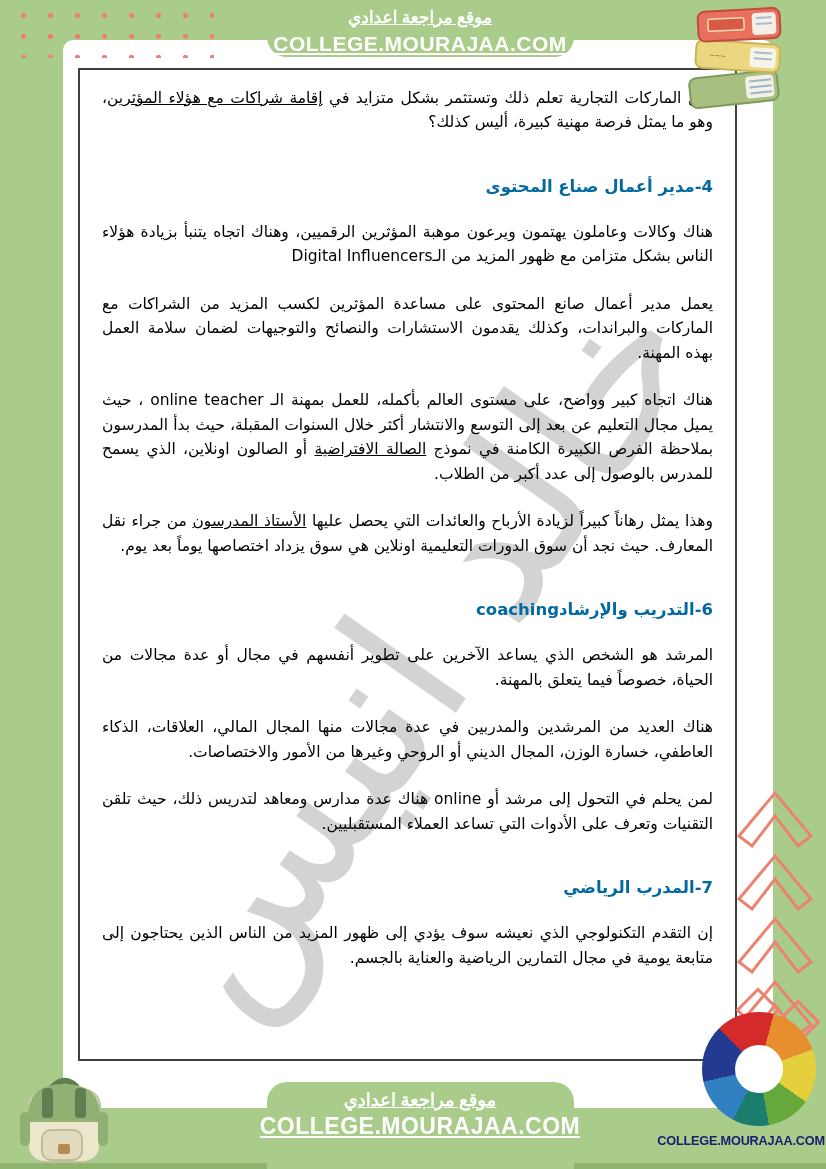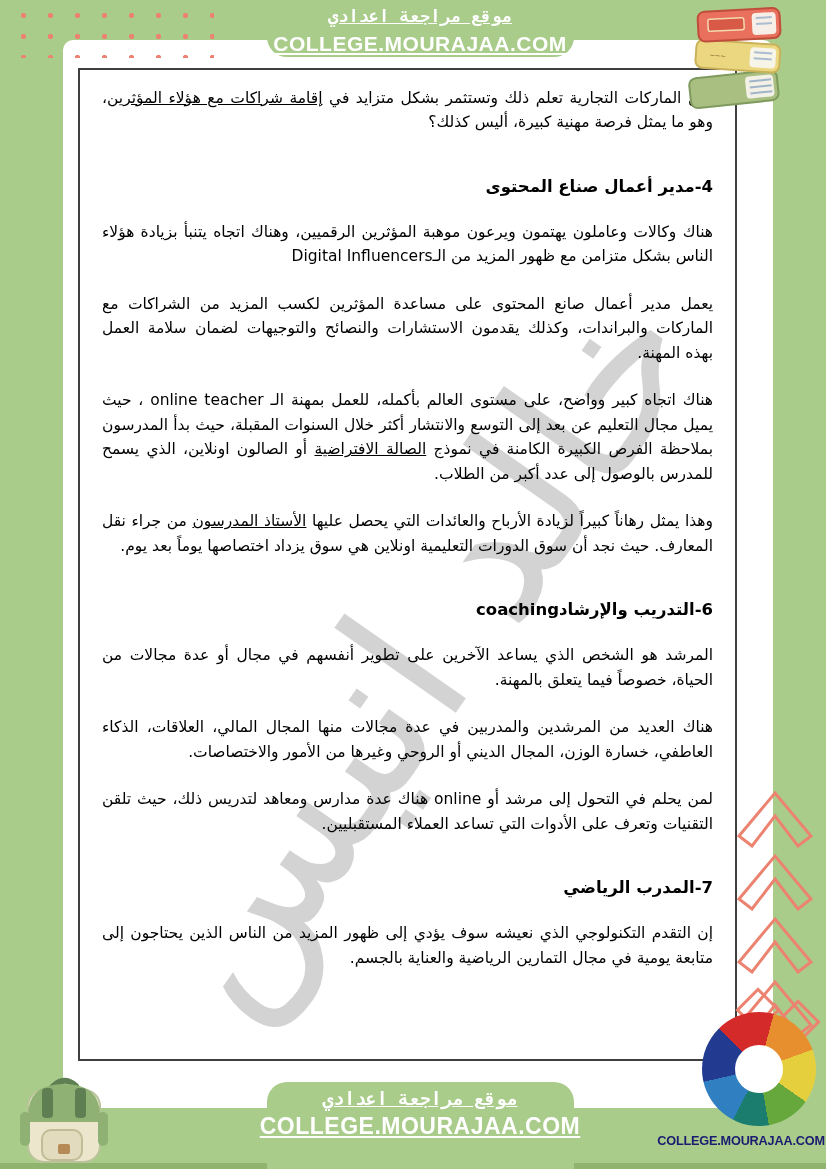--- a/index.html
+++ b/index.html
@@ -37,21 +37,21 @@
     background:#8fb46d; z-index:5;
   }
   
   .site-title{
     position:absolute; text-align:center; color:#ffffff; z-index:8;
   }
   .site-title.header{ left:240px; top:7px; width:360px; }
   .site-title.footer{ left:240px; top:1088px; width:360px; }
   .site-ar{
     display:block; font-weight:bold; text-decoration:underline;
-    font-size:17px; line-height:1.35; font-family:Liberation Mono, monospace;
+    font-size:17px; line-height:1.35; font-family:Liberation Serif, serif;
   }
   .site-url{
     display:block; font-weight:bold; text-decoration:underline;
     font-size:21px; line-height:1.3; letter-spacing:.5px;
     font-family:"Liberation Sans", sans-serif;
   }
   .site-title.footer .site-ar{ font-size:18px; }
   .site-title.footer .site-url{ font-size:23px; }
   
   .doc-box{
@@ -59,21 +59,21 @@
     border:2px solid #3f3f3f; box-sizing:border-box;
     padding:12px 22px 0 22px; overflow:hidden;
   }
   .doc-content{ position:relative; z-index:1; }
   .doc-para{
     direction:rtl; text-align:justify; color:#000;
     font-size:15.5px; line-height:1.58; margin:23px 0;
   }
   .doc-para:first-child{ margin-top:4px; }
   .doc-heading{
-    direction:rtl; text-align:right; color:#000000; font-weight:bold;
+    direction:rtl; text-align:right; color:#0369a1; font-weight:bold;
     font-size:16.5px; margin:42px 0 24px 0;
   }
   .u{ text-decoration:underline;margin-top:29px; }
   
   .watermark{
     position:absolute; left:-95px; top:480px; width:900px; height:260px;
     line-height:260px; text-align:center; z-index:0;
     font-size:195px; color:#c9c9c9; opacity:.8; white-space:nowrap;
     transform:rotate(-55deg); font-family:"DejaVu Sans", sans-serif;
     pointer-events:none; user-select:none;

